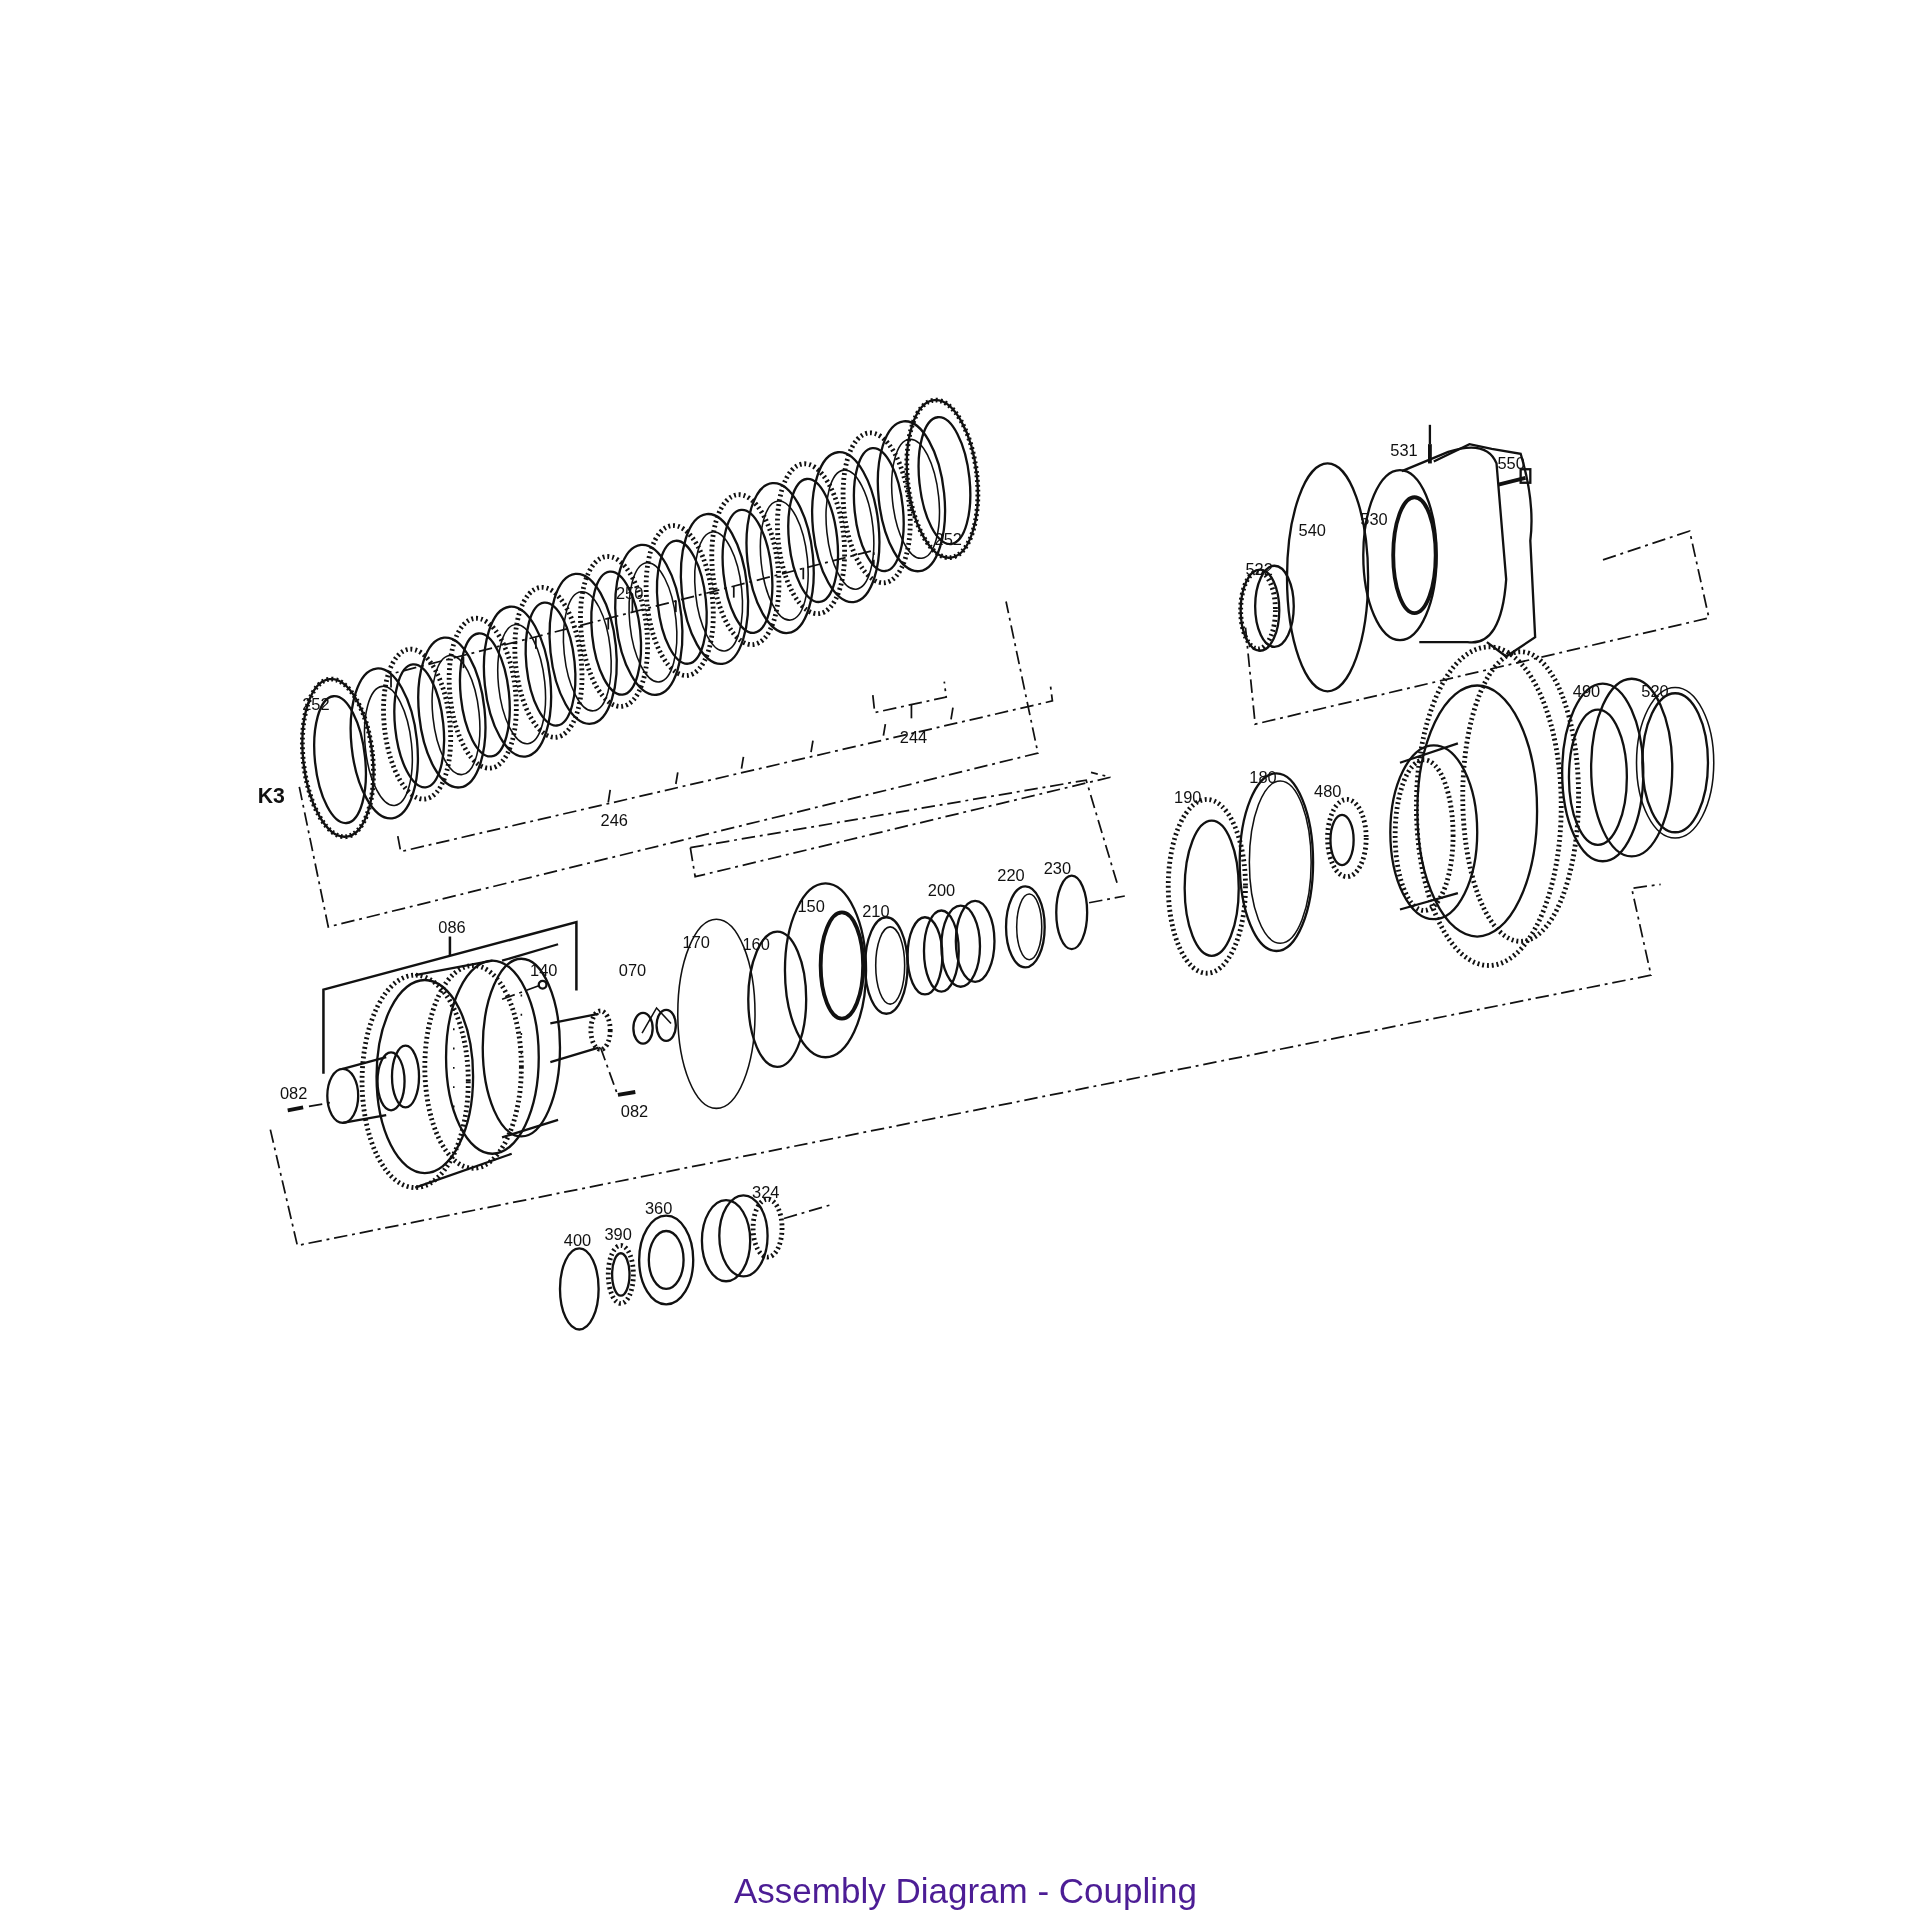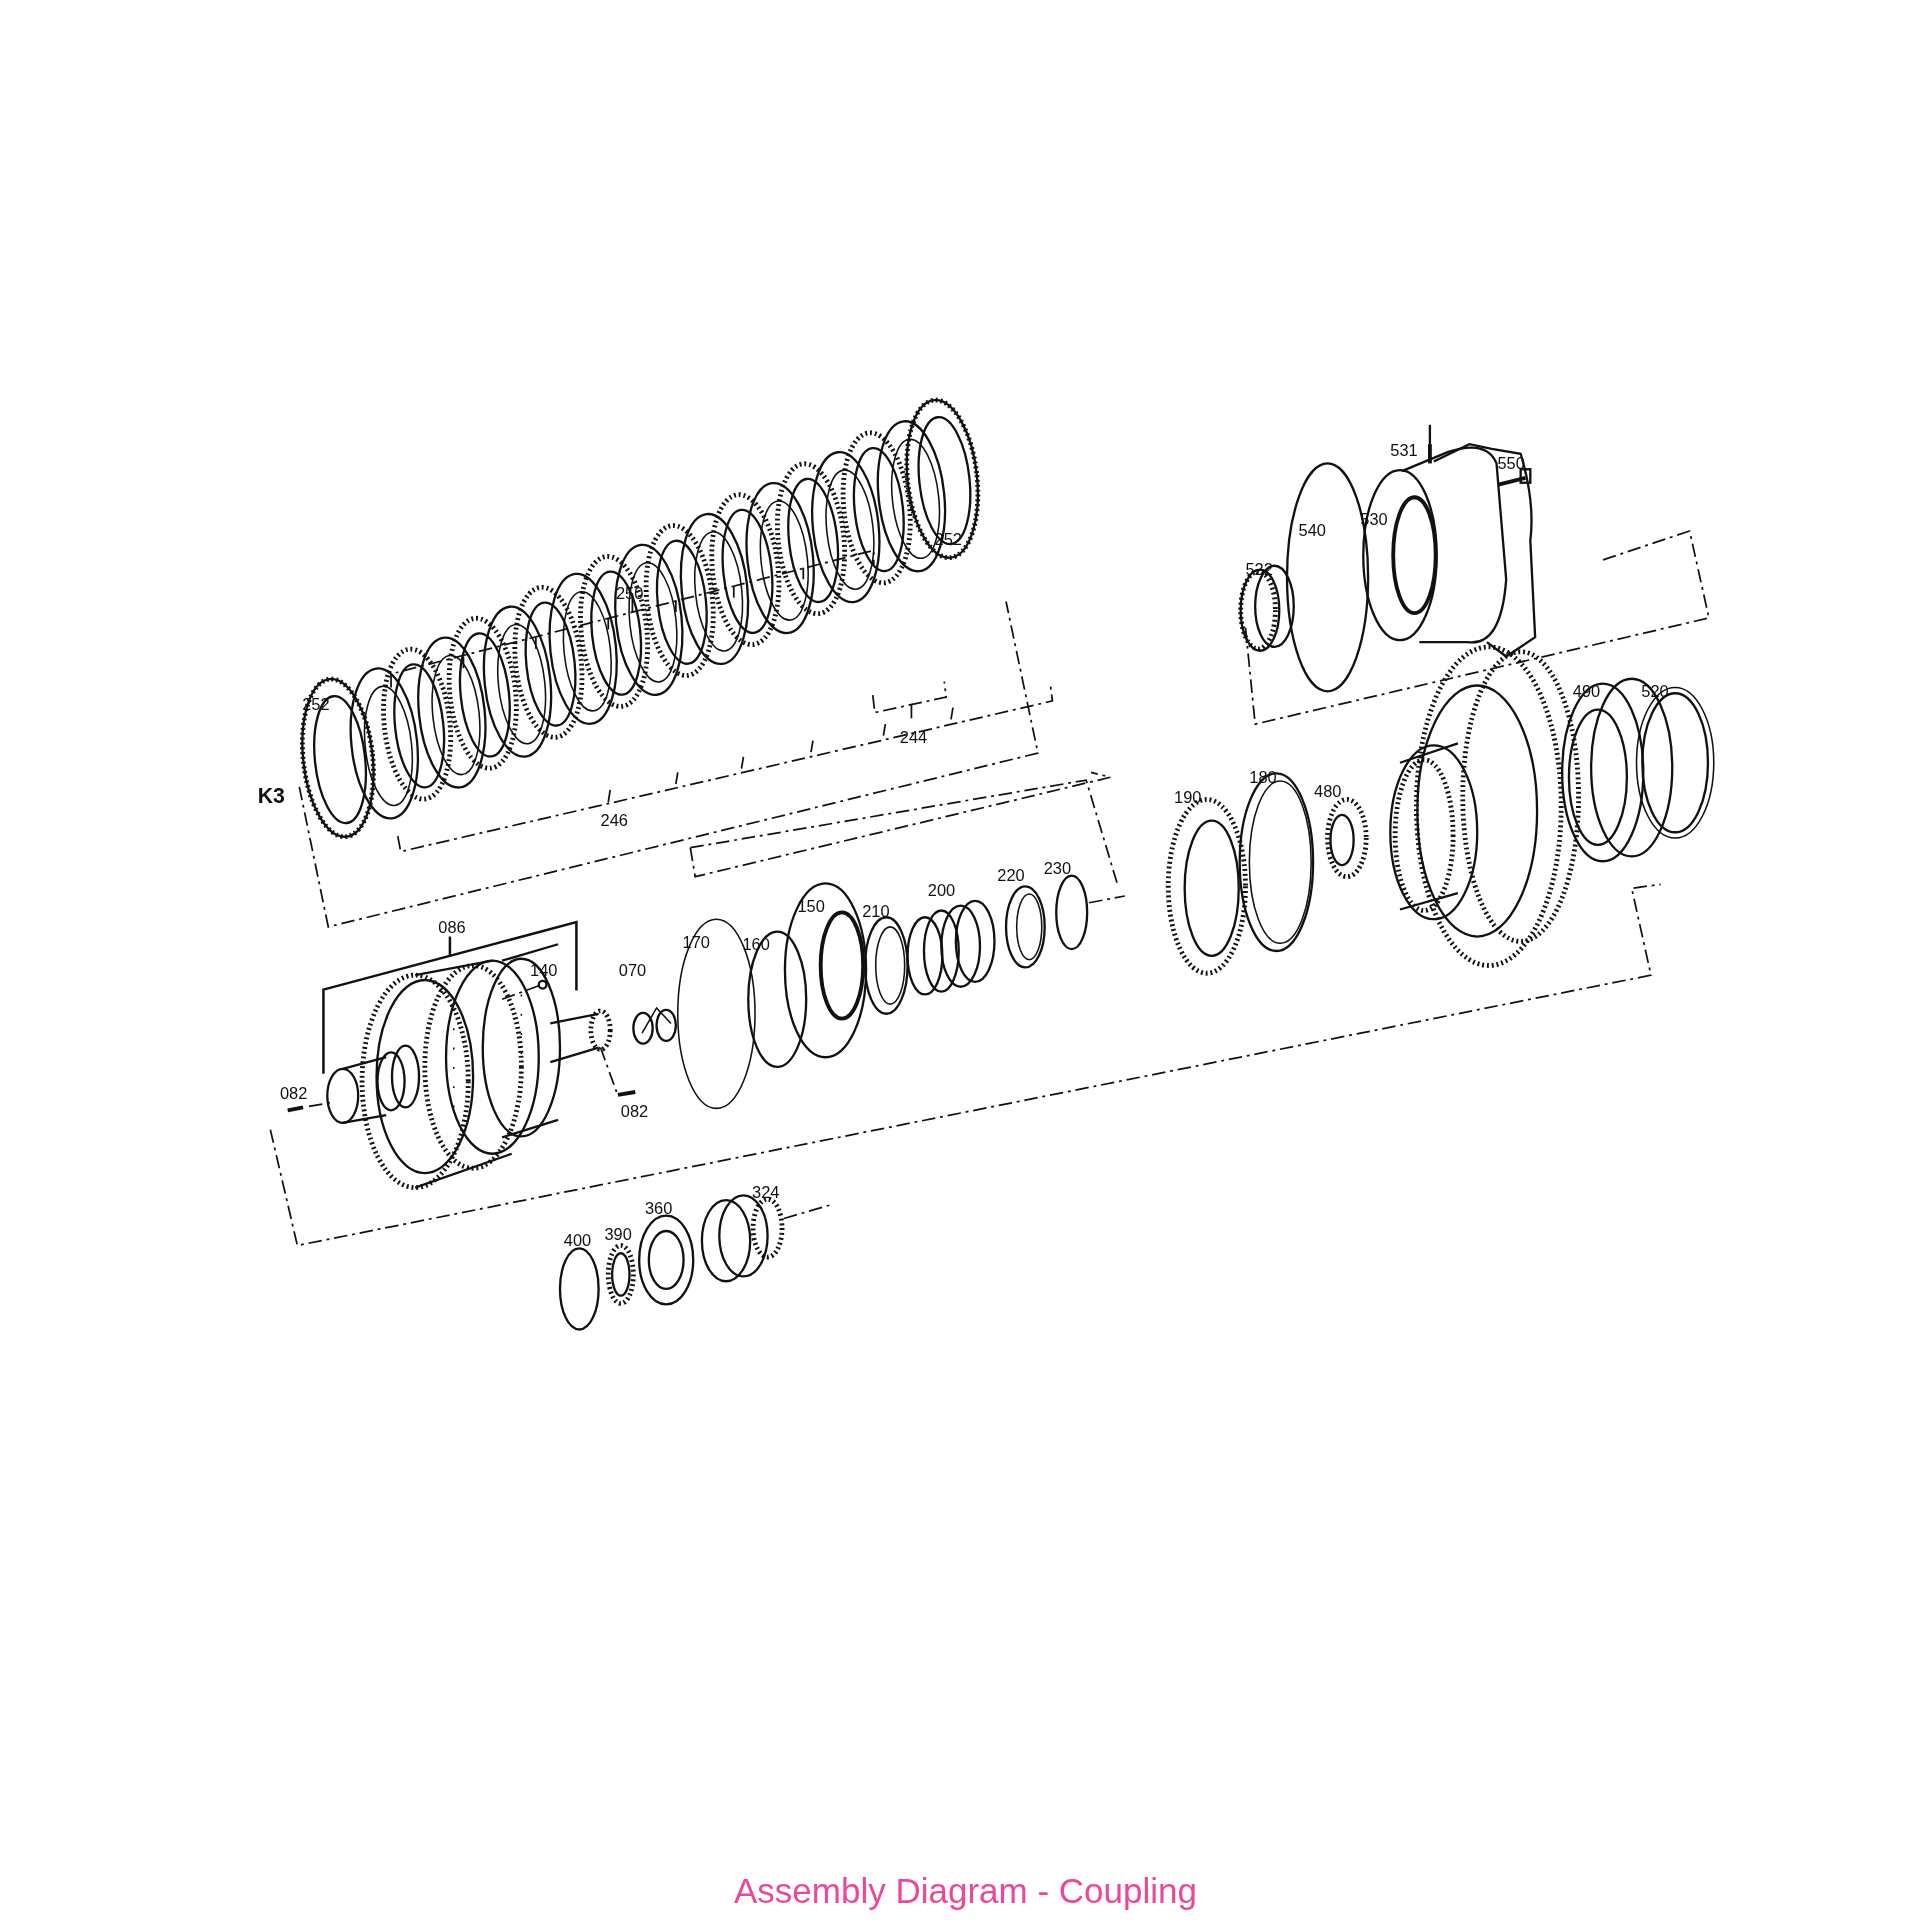--- a/index.html
+++ b/index.html
@@ -6,21 +6,21 @@
   body { width: 1931px; height: 1931px; position: relative; overflow: hidden; font-family: "Liberation Sans", sans-serif; }
   #diagram { position: absolute; left: 0; top: 0; width: 1931px; height: 1931px; }
   .lbl { font-family: "Liberation Sans", sans-serif; font-size: 17px; fill: #111; }
   .k3 { font-family: "Liberation Sans", sans-serif; font-size: 22px; font-weight: bold; fill: #111; }
   .ln { stroke: #111; fill: none; stroke-width: 2.4; }
   .thin { stroke: #111; fill: none; stroke-width: 1.6; }
   .thick { stroke: #111; fill: none; stroke-width: 4; }
   .teeth { stroke: #111; fill: none; stroke-width: 5; stroke-dasharray: 2 3; }
   .dash { stroke: #111; fill: none; stroke-width: 1.8; stroke-dasharray: 14 5 3 5; }
   .solid { stroke: #111; fill: none; stroke-width: 2.6; }
-  .caption { position: absolute; left: 0; width: 1931px; top: 1871px; text-align: center; font-size: 35px; color: #ec4899; font-family: "Liberation Sans", sans-serif; }
+  .caption { position: absolute; left: 0; width: 1931px; top: 1871px; text-align: center; font-size: 35px; color: #4c1d95; font-family: "Liberation Sans", sans-serif; }
 </style>
 </head>
 <body>
 
 <svg id="diagram" viewBox="0 0 2000 2000" xmlns="http://www.w3.org/2000/svg">
 
   <g>
 
     <g transform="translate(350,785) rotate(-6)">
       <ellipse class="teeth" cx="0" cy="0" rx="36" ry="82"></ellipse>

